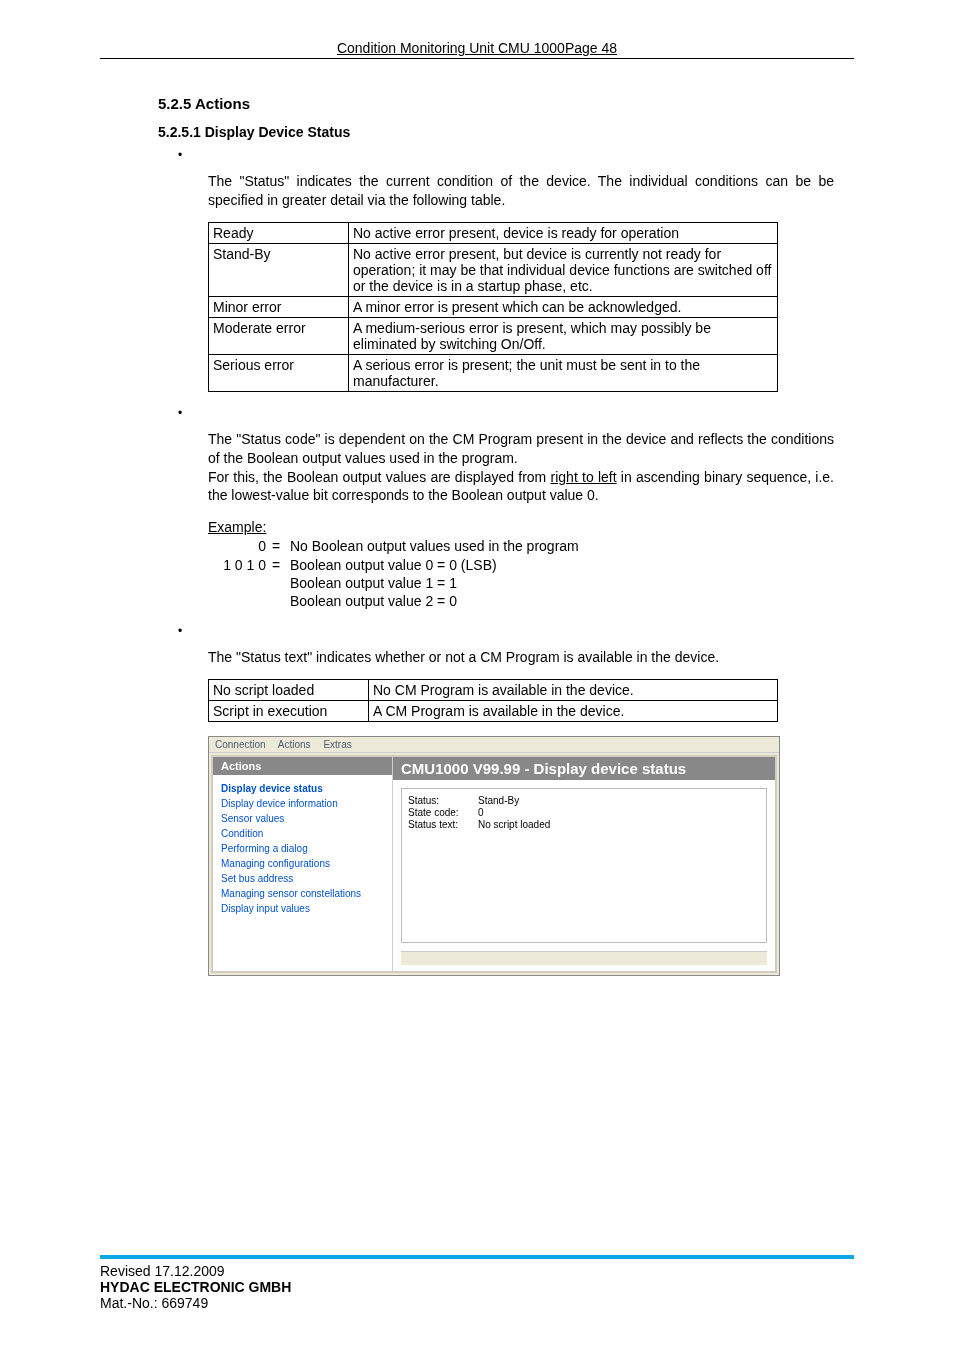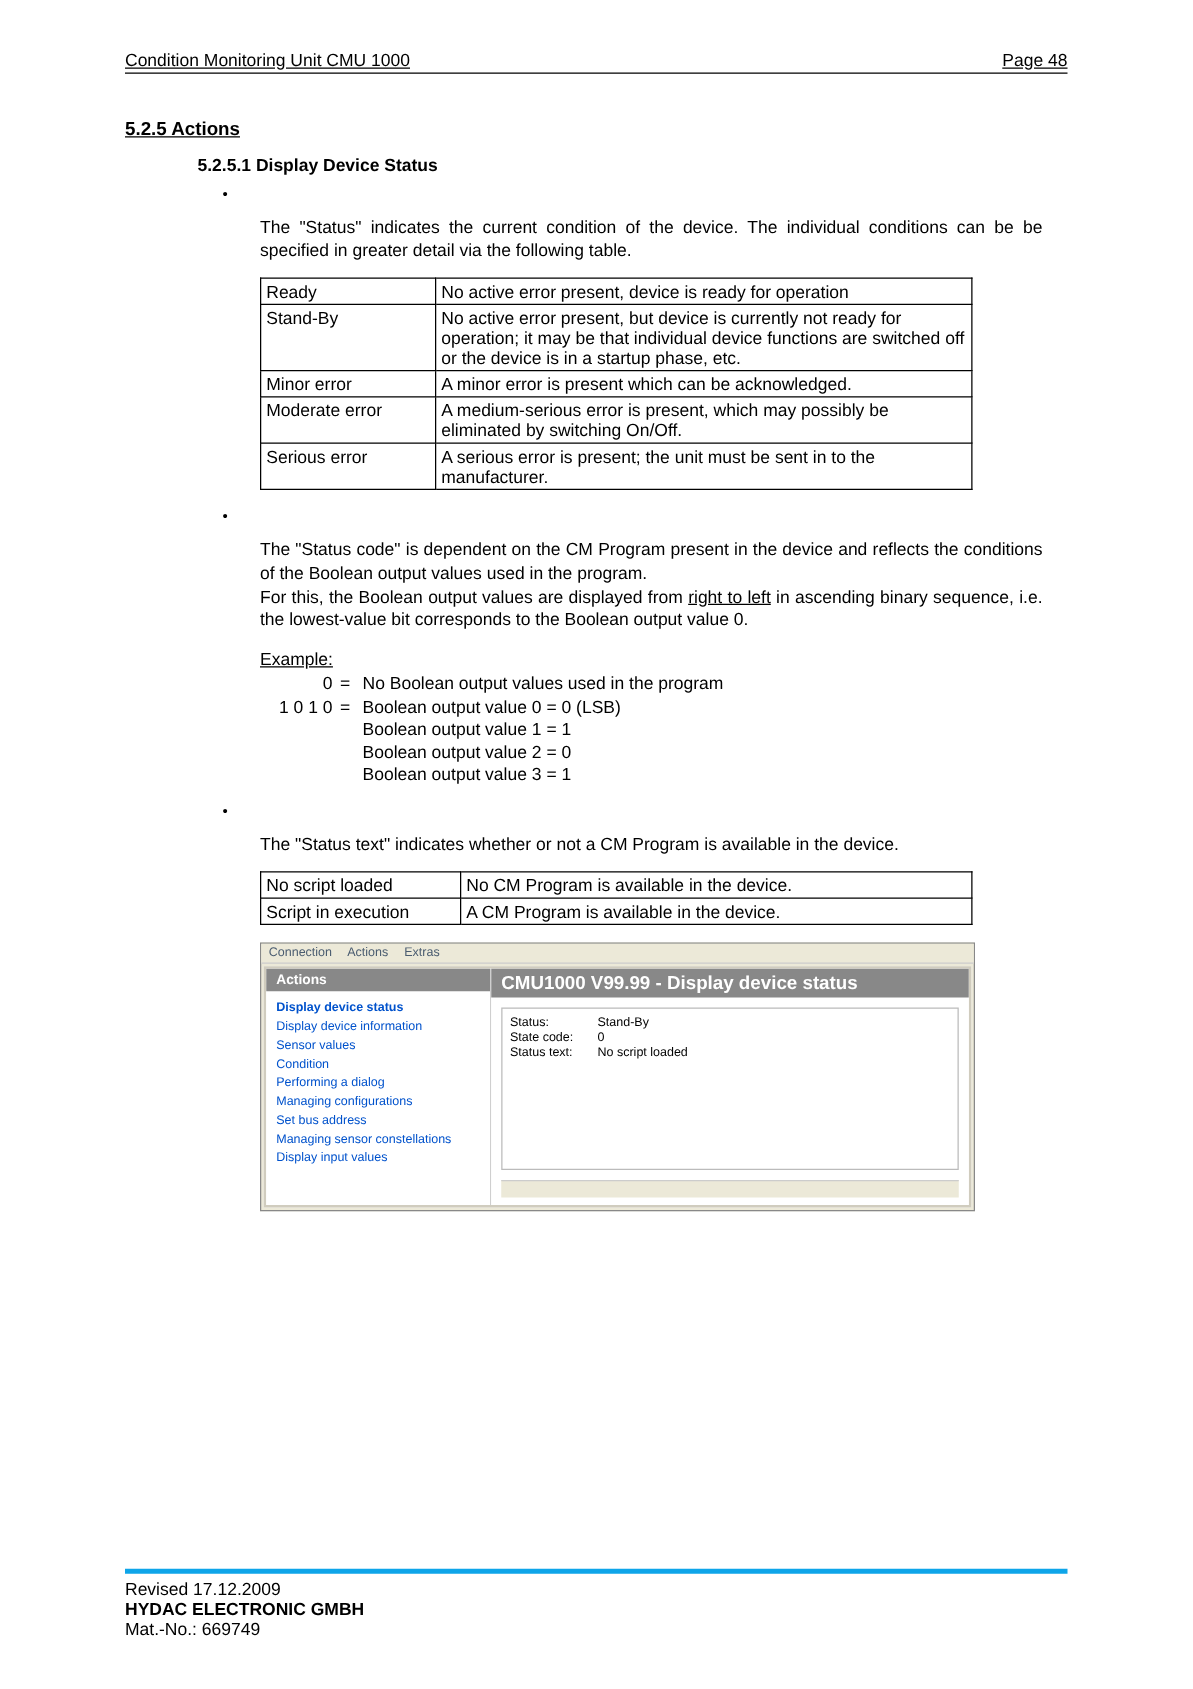--- a/index.html
+++ b/index.html
@@ -12,21 +12,21 @@
       font-size: 14px;
       color: #000;
       background: #fff;
       width: 954px;
       height: 1351px;
       position: relative;
       padding: 40px 100px 40px 100px;
     }
     .header-line {
       display: flex;
-      justify-content: space-between;
+      justify-content: center;
       border-bottom: 1px solid #000;
       padding-bottom: 2px;
       margin-bottom: 36px;
     }
     .header-line span {
       text-decoration: underline;
     }
     .footer {
       position: absolute;
       bottom: 40px;
@@ -37,22 +37,22 @@
       border-top: 4px solid #0ea5e9;
       padding-top: 4px;
       flex-direction: column;
     }
     .footer .center {
       font-weight: bold;
     }
     h3.sec-title {
       font-size: 15px;
       font-weight: bold;
+      margin-left: 58px;
       margin-bottom: 12px;
-      text-decoration: underline;
     }
     h4.sub-title {
       font-size: 14px;
       font-weight: bold;
       margin-left: 58px;
       margin-bottom: 8px;
     }
     .bullet-dot {
       font-size: 12px;
       margin-left: 78px;
@@ -207,21 +207,21 @@
       background: #888;
       color: #fff;
       font-weight: bold;
       padding: 3px 8px;
       font-size: 15px;
     }
     .main-content-box {
       border: 1px solid #bbb;
       margin: 8px;
       padding: 6px;
-      height: 130px;
+      height: 155px;
       font-size: 10px;
     }
     .kv-row {
       display: flex;
       margin-bottom: 1px;
     }
     .kv-key {
       width: 70px;
     }
     .main-statusbar {
@@ -292,25 +292,20 @@
     </div>
   <div class="example-row">
       <div class="ex-left"></div>
       <div class="ex-eq"></div>
       <div>Boolean output value 1  =  1</div>
     </div>
   <div class="example-row">
       <div class="ex-left"></div>
       <div class="ex-eq"></div>
       <div>Boolean output value 2  =  0</div>
-    </div>
-  <div class="example-row">
-      <div class="ex-left"></div>
-      <div class="ex-eq"></div>
-      <div>Boolean output value 3  =  1</div>
     </div>
 </div>
 
 <div class="bullet-dot">•</div>
 
 <p class="body-text">The "Status text" indicates whether or not a CM Program is available in the device.</p>
 
 <table class="content-table small">
   <tbody>
       <tr>

